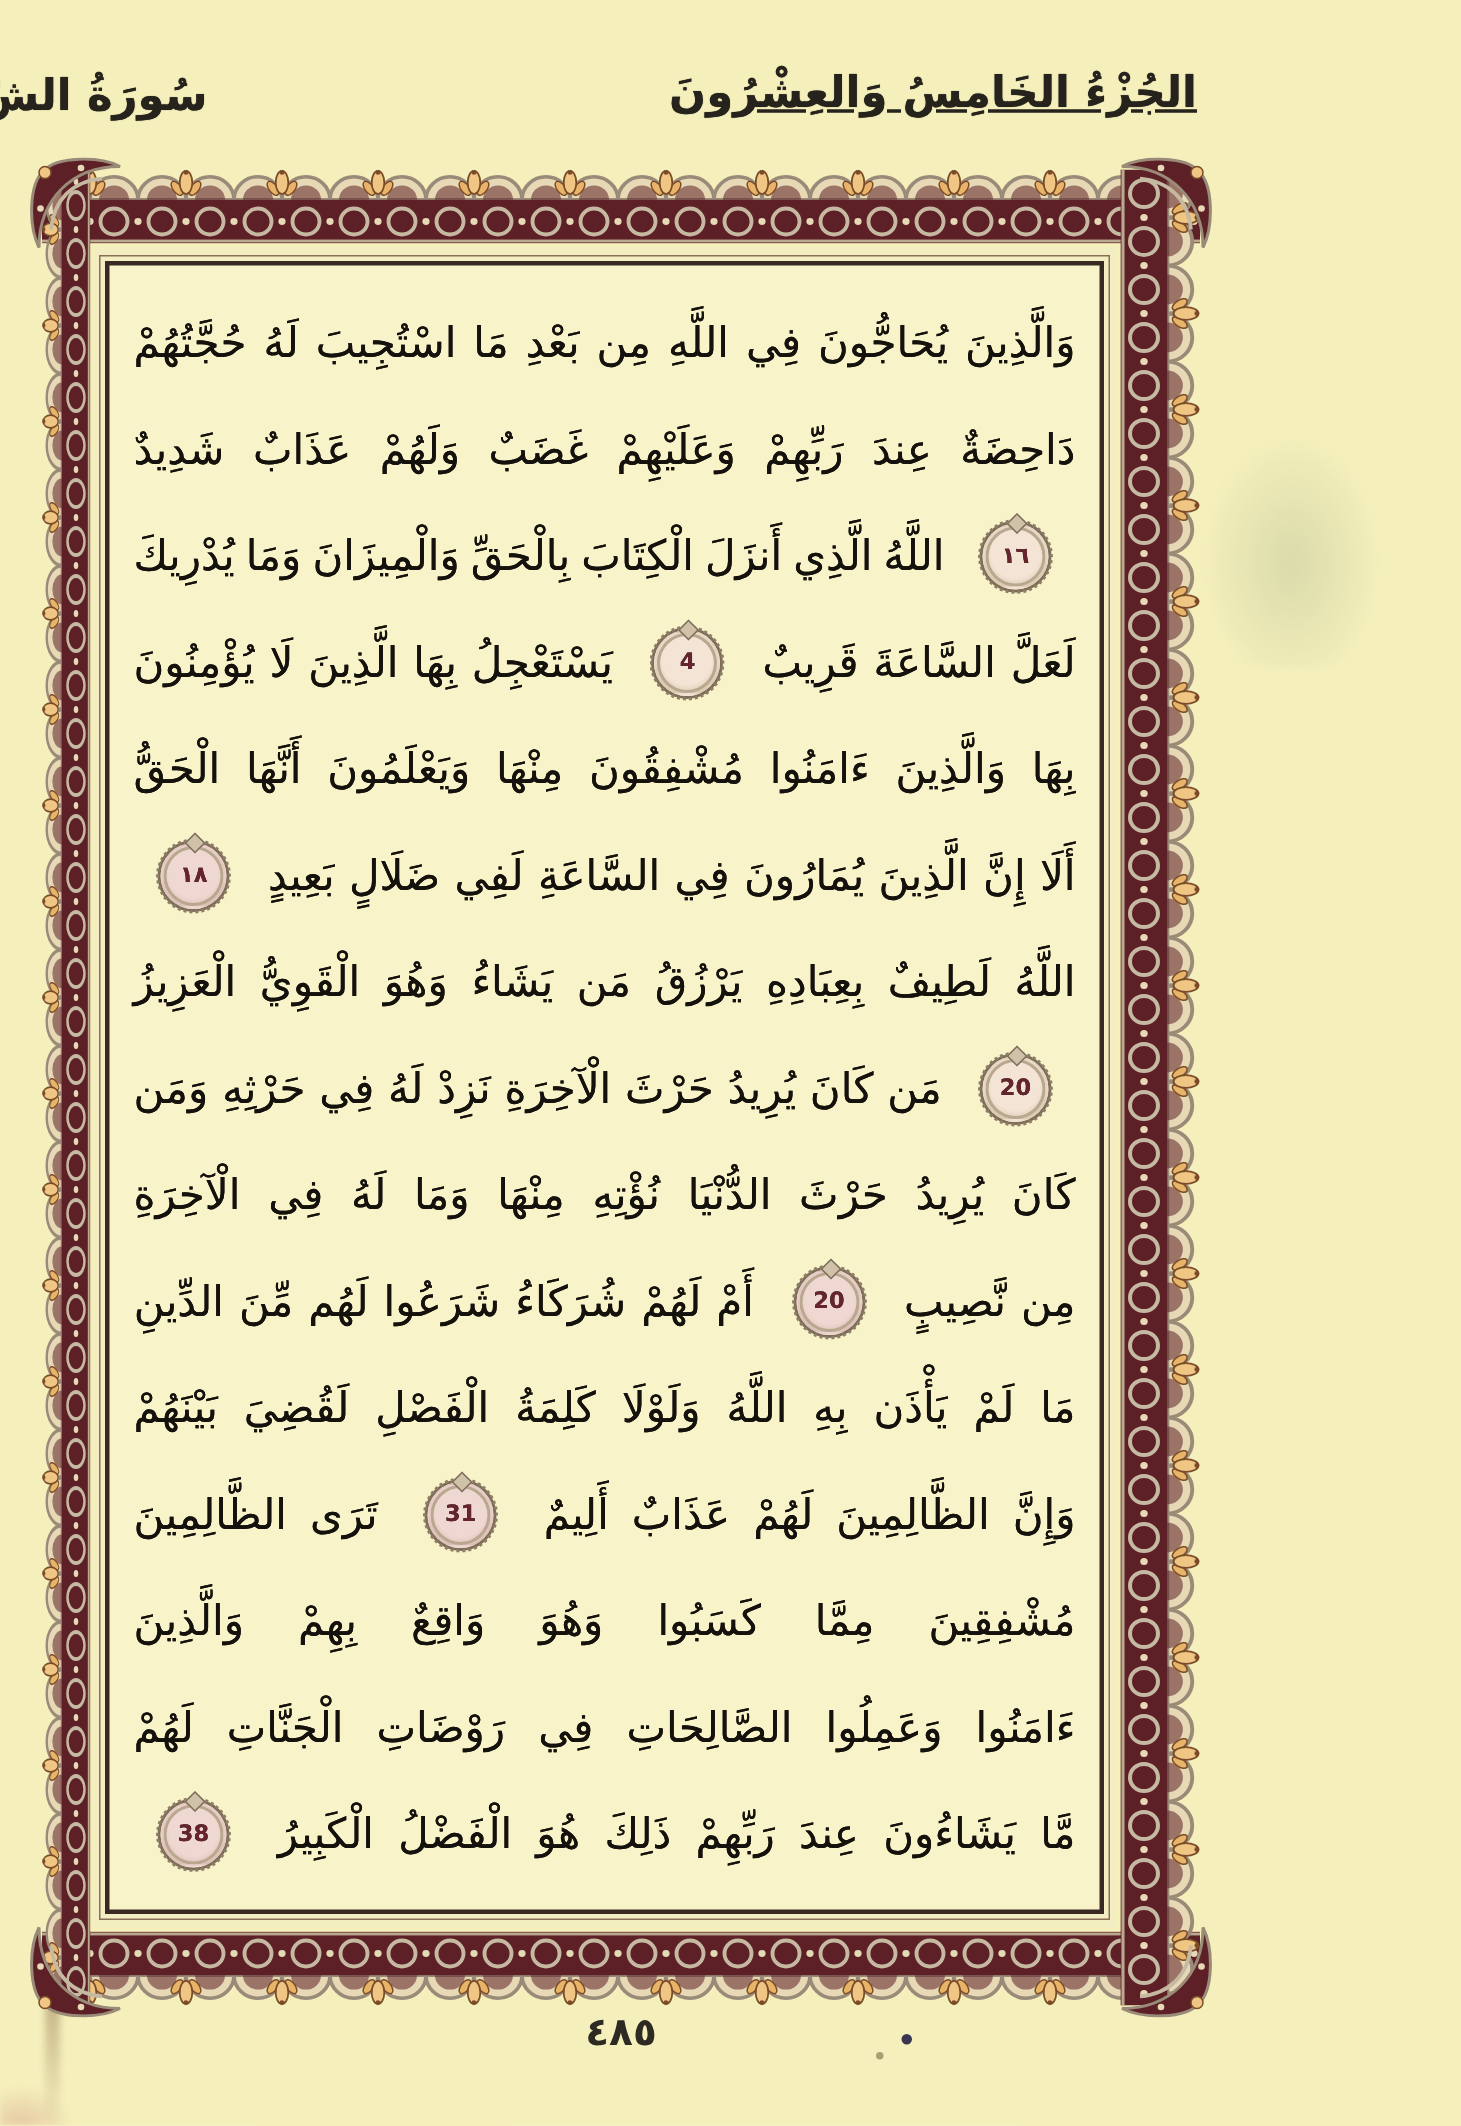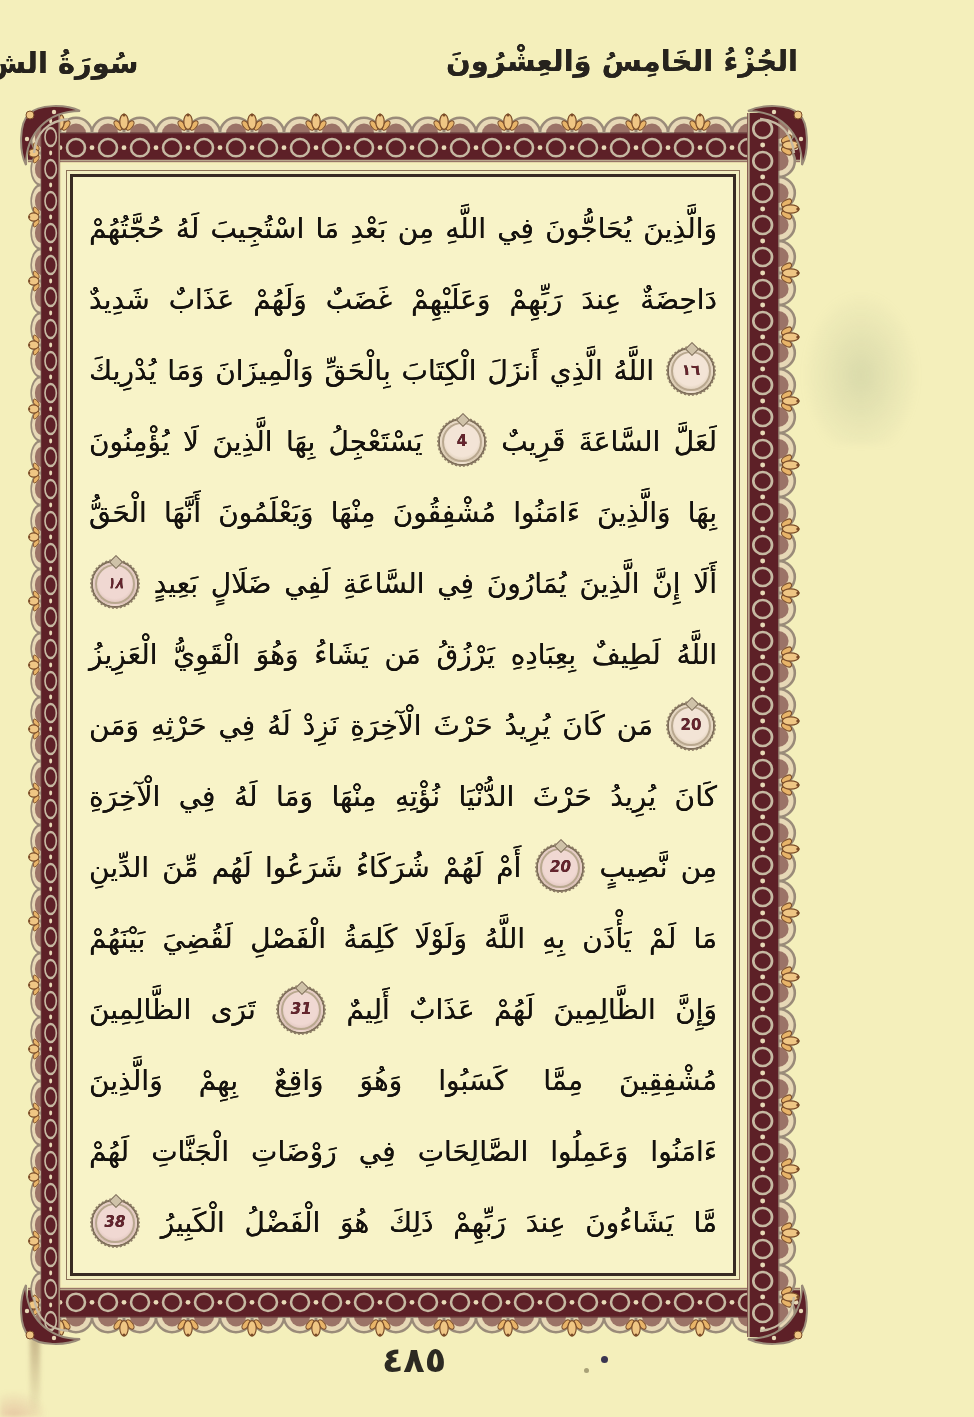--- a/index.html
+++ b/index.html
@@ -7,21 +7,21 @@
     width:974px;height:1417px;position:relative;overflow:hidden;
     background:#f4efbb;
     font-family:"DejaVu Sans", sans-serif;
   }
   
   .hdr{
     position:absolute;color:#26231d;font-weight:bold;
     font-size:29px;white-space:nowrap;direction:rtl;
     text-shadow:0 0 .5px #26231d;
   }
-  #hdr-juz{top:44px;right:176px;}
+  #hdr-juz{top:44px;right:176px;text-decoration:underline;}
   #hdr-surah{top:46px;left:-14px;}
   
   #frame{position:absolute;left:28px;top:113px;width:772px;height:1224px;}
   #frame svg{position:absolute;display:block;}
   #band-top{left:0;top:0;}
   #band-bottom{left:0;bottom:0;}
   #band-left{left:0;top:0;}
   #band-right{right:0;top:0;}
   .corner{position:absolute;width:66px;height:66px;z-index:4;}
   #c-tl{left:-8px;top:-8px;}
@@ -45,39 +45,39 @@
   }
   .qline{
     direction:rtl;display:flex;justify-content:space-between;align-items:center;
     height:71px;flex:0 0 auto;
     font-size:28px;color:#15120e;white-space:nowrap;
     text-shadow:0 0 .4px #15120e;
   }
   .w{display:inline-block;}
   
   .vmark{
-    position:relative;flex:0 0 auto;width:40px;height:40px;margin:0 4px;
+    position:relative;flex:0 0 auto;width:40px;height:40px;margin:0 18px;
     border-radius:50%;
     background:radial-gradient(circle at 50% 45%, #f3e4d6 0 55%, #dcccb4 75%, #c9b9a0 100%);
     border:2px solid #77675300;
     box-shadow:0 0 0 2px #7d6d59, inset 0 0 0 2px #b9a88f;
     outline:2px dotted #8d7c66;outline-offset:1px;
     display:flex;align-items:center;justify-content:center;
   }
-  .vmark.rose{background:radial-gradient(circle at 50% 45%, #f0d8d2 0 55%, #ddc2ba 75%, #c8ab9f 100%);font-style:italic;}
+  .vmark.rose{background:radial-gradient(circle at 50% 45%, #f0d8d2 0 55%, #ddc2ba 75%, #c8ab9f 100%);}
   .vmark::before{
     content:"";position:absolute;top:-7px;left:50%;margin-left:-4px;
     width:8px;height:8px;background:#cfc2a8;border:1.5px solid #7d6d59;
     transform:rotate(45deg);
   }
   .vnum{font-size:15px;font-weight:bold;color:#66242e;line-height:1;}
   
   #page-number{
     position:absolute;left:28px;top:1340px;width:772px;text-align:center;
-    font-size:35px;color:#2c2a22;font-weight:bold;
+    font-size:26px;color:#2c2a22;font-weight:bold;
   }
   .speck{position:absolute;border-radius:50%;background:#3a3550;}
   #speck1{left:601px;top:1356px;width:7px;height:7px;}
   #speck2{left:584px;top:1368px;width:5px;height:5px;opacity:.55;background:#6a6040;}
   #smudge{
     position:absolute;left:802px;top:290px;width:118px;height:155px;
     background:radial-gradient(ellipse at 50% 55%, rgba(150,165,130,.28), rgba(150,165,130,0) 70%);
     filter:blur(3px);
   }
   #gutter-shadow{

